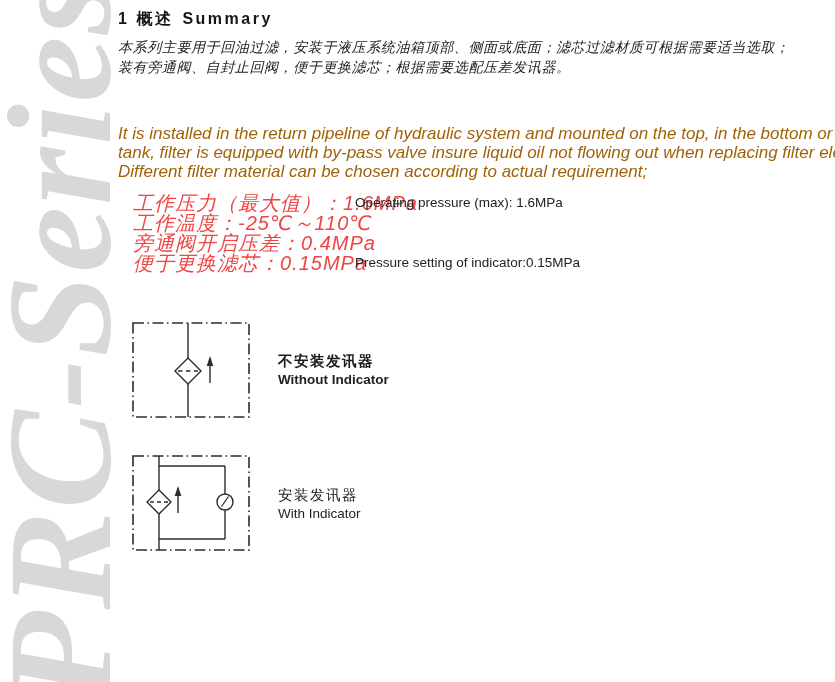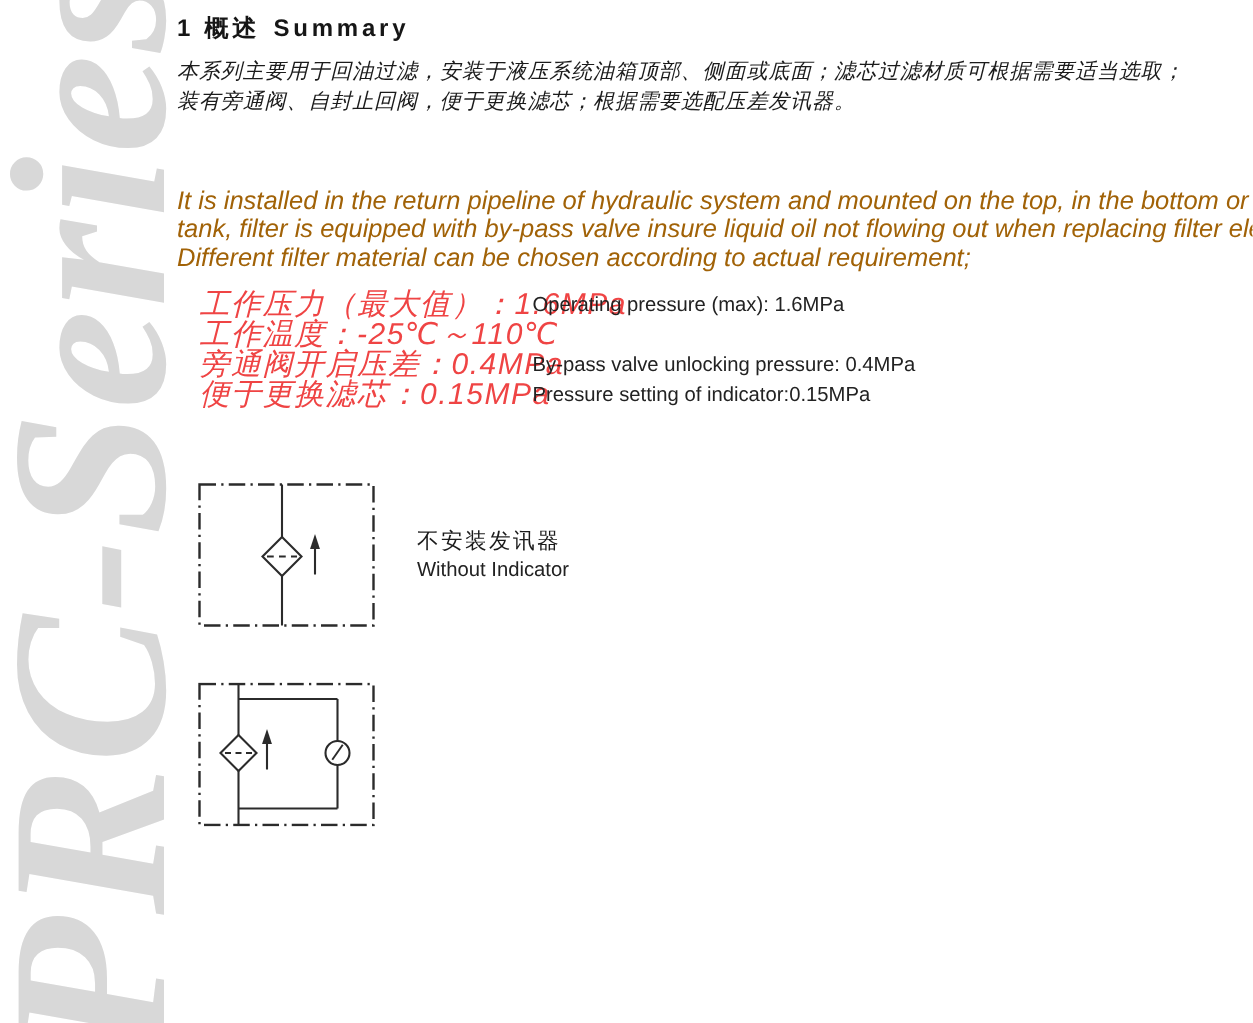--- a/index.html
+++ b/index.html
@@ -88,40 +88,39 @@
   <div class="spec-table">
     <div class="spec-row">
       <span class="spec-zh">工作压力（最大值）：1.6MPa</span>
       <span class="spec-en">Operating pressure (max): 1.6MPa</span>
     </div>
     <div class="spec-row">
       <span class="spec-zh">工作温度：-25℃～110℃</span>
     </div>
     <div class="spec-row">
       <span class="spec-zh">旁通阀开启压差：0.4MPa</span>
-      <span class="spec-en">By-pass valve unlocking pressure: 0.4MPa</span>
     </div>
     <div class="spec-row">
       <span class="spec-zh">便于更换滤芯：0.15MPa</span>
       <span class="spec-en">Pressure setting of indicator:0.15MPa</span>
     </div>
   </div>
 
 
   <svg class="figure-svg" style="left:132px; top:322px;" width="118" height="96" viewBox="0 0 118 96">
     <rect x="1" y="1" width="116" height="94" fill="none" stroke="#2b2b2b" stroke-width="1.6" stroke-dasharray="11 3.5 1.5 3.5"></rect>
     <line x1="56" y1="1" x2="56" y2="95" stroke="#2b2b2b" stroke-width="1.4"></line>
     <polygon points="56,36 69,49 56,62 43,49" fill="#ffffff" stroke="#2b2b2b" stroke-width="1.4"></polygon>
     <line x1="46" y1="49" x2="66" y2="49" stroke="#2b2b2b" stroke-width="1.3" stroke-dasharray="4.5 3.5"></line>
     <g>
       <line x1="78" y1="61" x2="78" y2="42" stroke="#2b2b2b" stroke-width="1.4"></line>
       <polygon points="78,34 74.7,44 81.3,44" fill="#2b2b2b"></polygon>
     </g>
   </svg>
-  <div class="fig-label" style="top:352px;">
+  <div class="fig-label" style="top:352px;font-weight:bold;">
     <div class="zh">不安装发讯器</div>
     <div class="en">Without Indicator</div>
   </div>
 
   <svg class="figure-svg" style="left:132px; top:455px;" width="118" height="96" viewBox="0 0 118 96">
     <rect x="1" y="1" width="116" height="94" fill="none" stroke="#2b2b2b" stroke-width="1.6" stroke-dasharray="11 3.5 1.5 3.5"></rect>
     <line x1="27" y1="1" x2="27" y2="95" stroke="#2b2b2b" stroke-width="1.4"></line>
     <g>
       <line x1="27" y1="11" x2="93" y2="11" stroke="#2b2b2b" stroke-width="1.4"></line>
       <line x1="93" y1="11" x2="93" y2="39" stroke="#2b2b2b" stroke-width="1.4"></line>
@@ -132,14 +131,18 @@
     <line x1="18" y1="47" x2="36" y2="47" stroke="#2b2b2b" stroke-width="1.3" stroke-dasharray="4 3"></line>
     <g>
       <line x1="46" y1="58" x2="46" y2="39" stroke="#2b2b2b" stroke-width="1.4"></line>
       <polygon points="46,31 42.7,41 49.3,41" fill="#2b2b2b"></polygon>
     </g>
     <g>
       <circle cx="93" cy="47" r="8" fill="#ffffff" stroke="#2b2b2b" stroke-width="1.4"></circle>
       <line x1="89.5" y1="51.5" x2="96.5" y2="41.5" stroke="#2b2b2b" stroke-width="1.3"></line>
     </g>
   </svg>
+  <div class="fig-label" style="top:486px;">
+    <div class="zh">安装发讯器</div>
+    <div class="en">With Indicator</div>
+  </div>
 
 </div>
 
 </body></html>

